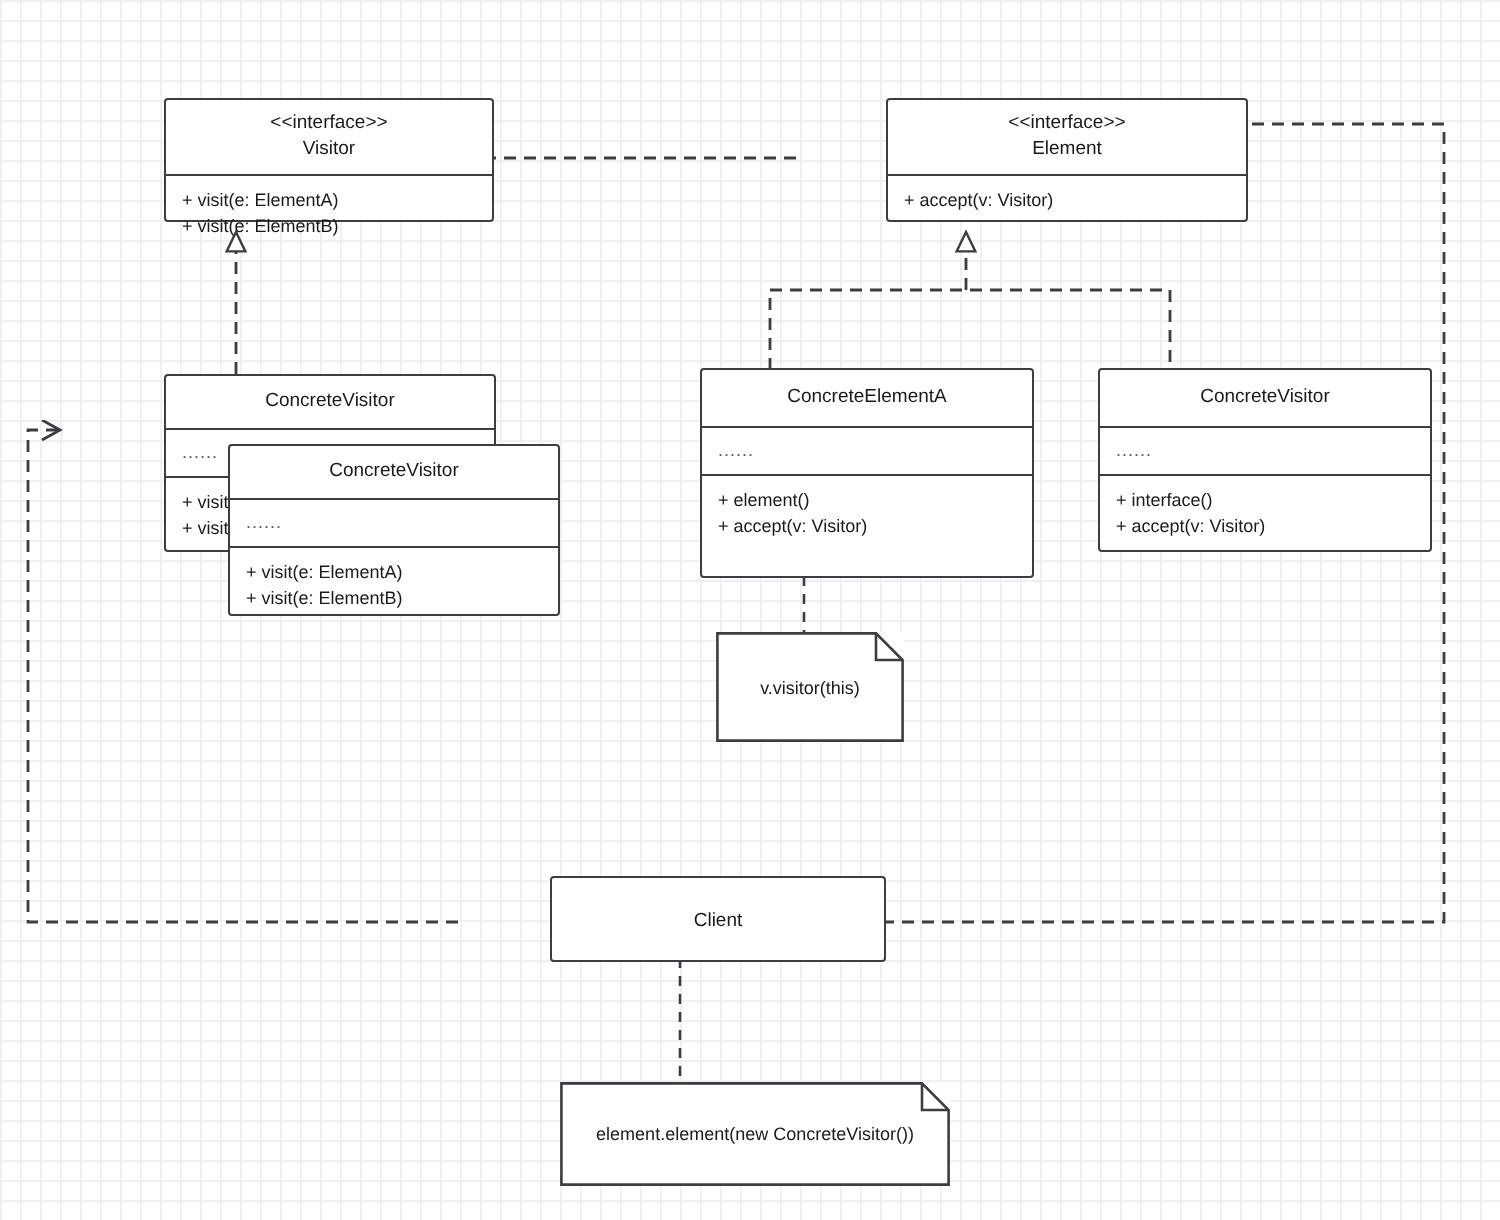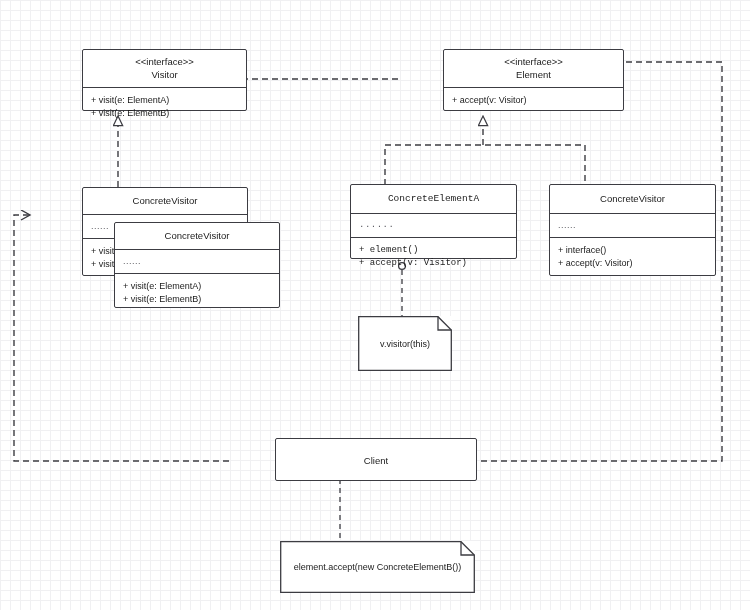--- a/index.html
+++ b/index.html
@@ -192,21 +192,21 @@
     <div class="sect" style="padding:5px 8px 5px 8px;">
       <span class="ln dots">......</span>
     </div>
     <div class="sep"></div>
     <div class="sect">
       <span class="ln">+ visit(e: ElementA)</span>
       <span class="ln">+ visit(e: ElementB)</span>
     </div>
   </div>
 
-  <div class="umlbox" style="left:304px; top:184px; width:167px; height:75px;font-family:Liberation Mono, monospace;">
+  <div class="umlbox" style="left:304px; top:184px; width:167px; height:105px;">
     <div class="hdr" style="padding:8px 4px 7px 4px;">
       <span>ConcreteElementA</span>
     </div>
     <div class="sep"></div>
     <div class="sect" style="padding:5px 8px 5px 8px;">
       <span class="ln dots">......</span>
     </div>
     <div class="sep"></div>
     <div class="sect">
       <span class="ln">+ element()</span>
@@ -222,35 +222,35 @@
     <div class="sect" style="padding:5px 8px 5px 8px;">
       <span class="ln dots">......</span>
     </div>
     <div class="sep"></div>
     <div class="sect">
       <span class="ln">+ interface()</span>
       <span class="ln">+ accept(v: Visitor)</span>
     </div>
   </div>
 
-  <div class="umlbox" style="left:229px; top:438px; width:202px; height:43px;">
+  <div class="umlbox" style="left:229px; top:438px; width:168px; height:43px;">
     <div class="hdr" style="padding:16px 4px 4px 4px;">
       <span>Client</span>
     </div>
   </div>
 
   <div class="note" style="left:358px; top:316px; width:94px; height:55px;">
     <svg width="94" height="55">
       <path d="M0.7,0.7 L80,0.7 L93.3,14 L93.3,54.3 L0.7,54.3 Z" fill="#ffffff" stroke="#3c3c42" stroke-width="1.3"></path>
       <path d="M80,0.7 L80,14 L93.3,14" fill="none" stroke="#3c3c42" stroke-width="1.3"></path>
     </svg>
     <div class="txt">v.visitor(this)</div>
   </div>
 
   <div class="note" style="left:280px; top:541px; width:195px; height:52px;">
     <svg width="195" height="52">
       <path d="M0.7,0.7 L181,0.7 L194.3,14 L194.3,51.3 L0.7,51.3 Z" fill="#ffffff" stroke="#3c3c42" stroke-width="1.3"></path>
       <path d="M181,0.7 L181,14 L194.3,14" fill="none" stroke="#3c3c42" stroke-width="1.3"></path>
     </svg>
-    <div class="txt">element.accept(new ConcreteElementB())</div>
+    <div class="txt">element.element(new ConcreteVisitor())</div>
   </div>
 
 </div>
 
 </body></html>

